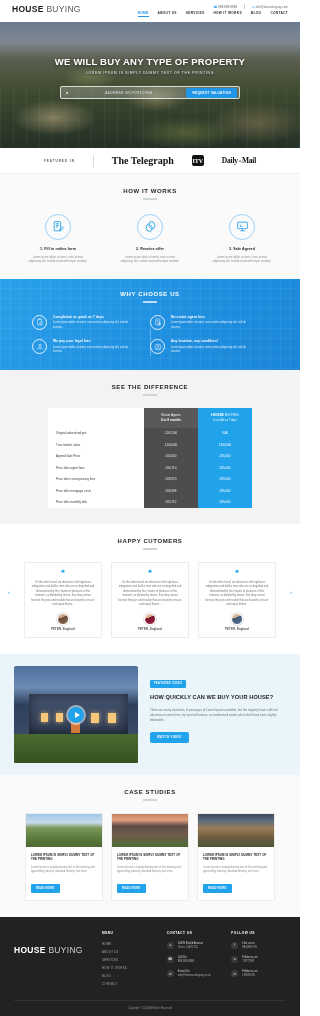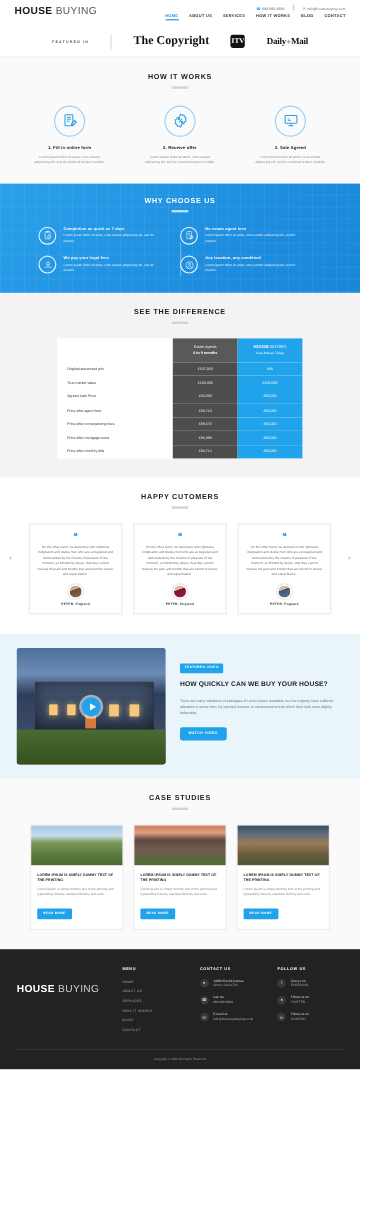--- a/index.html
+++ b/index.html
@@ -203,25 +203,36 @@
 
   <nav class="mainnav">
     <span class="nav-item active">HOME</span>
     <span class="nav-item">ABOUT US</span>
     <span class="nav-item">SERVICES</span>
     <span class="nav-item">HOW IT WORKS</span>
     <span class="nav-item">BLOG</span>
     <span class="nav-item">CONTACT</span>
   </nav>
 
+  <section class="hero">
+    <div class="hero-inner">
+      <h1>WE WILL BUY ANY TYPE OF PROPERTY</h1>
+      <p class="sub">LOREM IPSUM IS SIMPLY DUMMY TEXT OF THE PRINTING</p>
+      <div class="searchbar">
+        <span class="pin">●</span>
+        <span class="ph">ADDRESS OR POSTCODE</span>
+        <button class="btn-valuation">REQUEST VALUATION</button>
+      </div>
+    </div>
+  </section>
 
   <section class="featured">
     <span class="lbl">FEATURED IN</span>
     <span class="vline"></span>
-    <span class="brand-telegraph">The Copyright</span>
+    <span class="brand-telegraph">The Telegraph</span>
     <span class="brand-itv">ITV</span>
     <span class="brand-dm">Daily<em>✦</em>Mail</span>
   </section>
 
   <section class="howitworks">
     <h2 class="sec-title">HOW IT WORKS</h2>
     <div class="sec-rule"></div>
     <div class="steps">
       <div class="step">
         <div class="circ">

